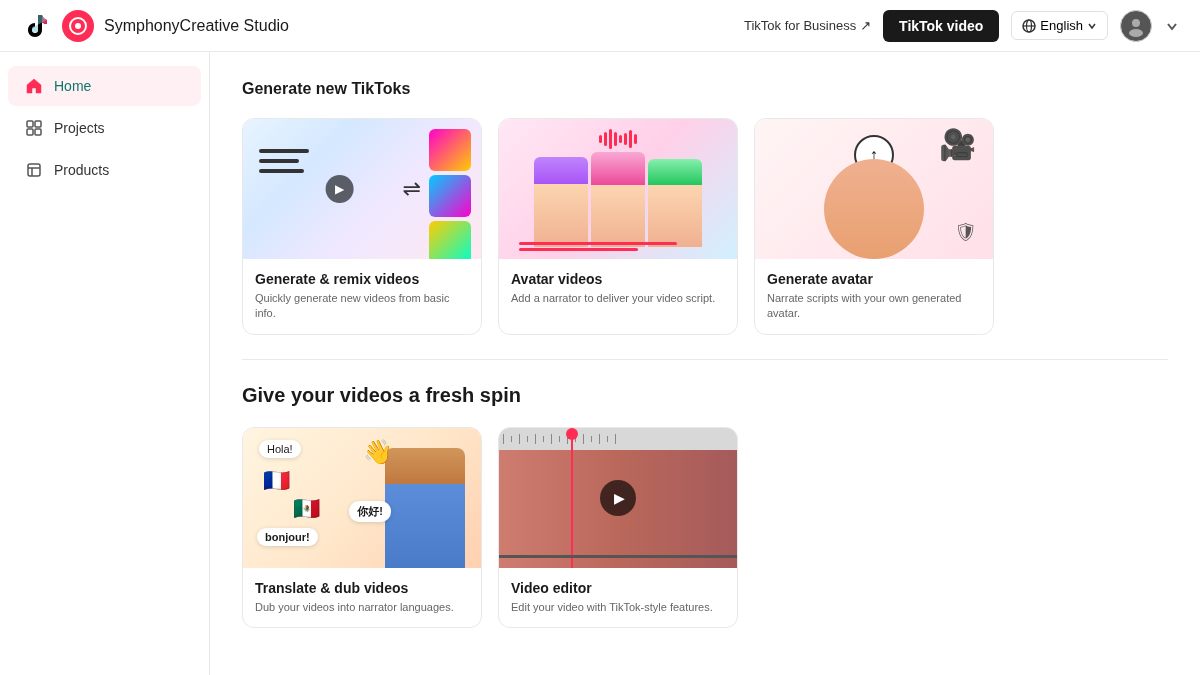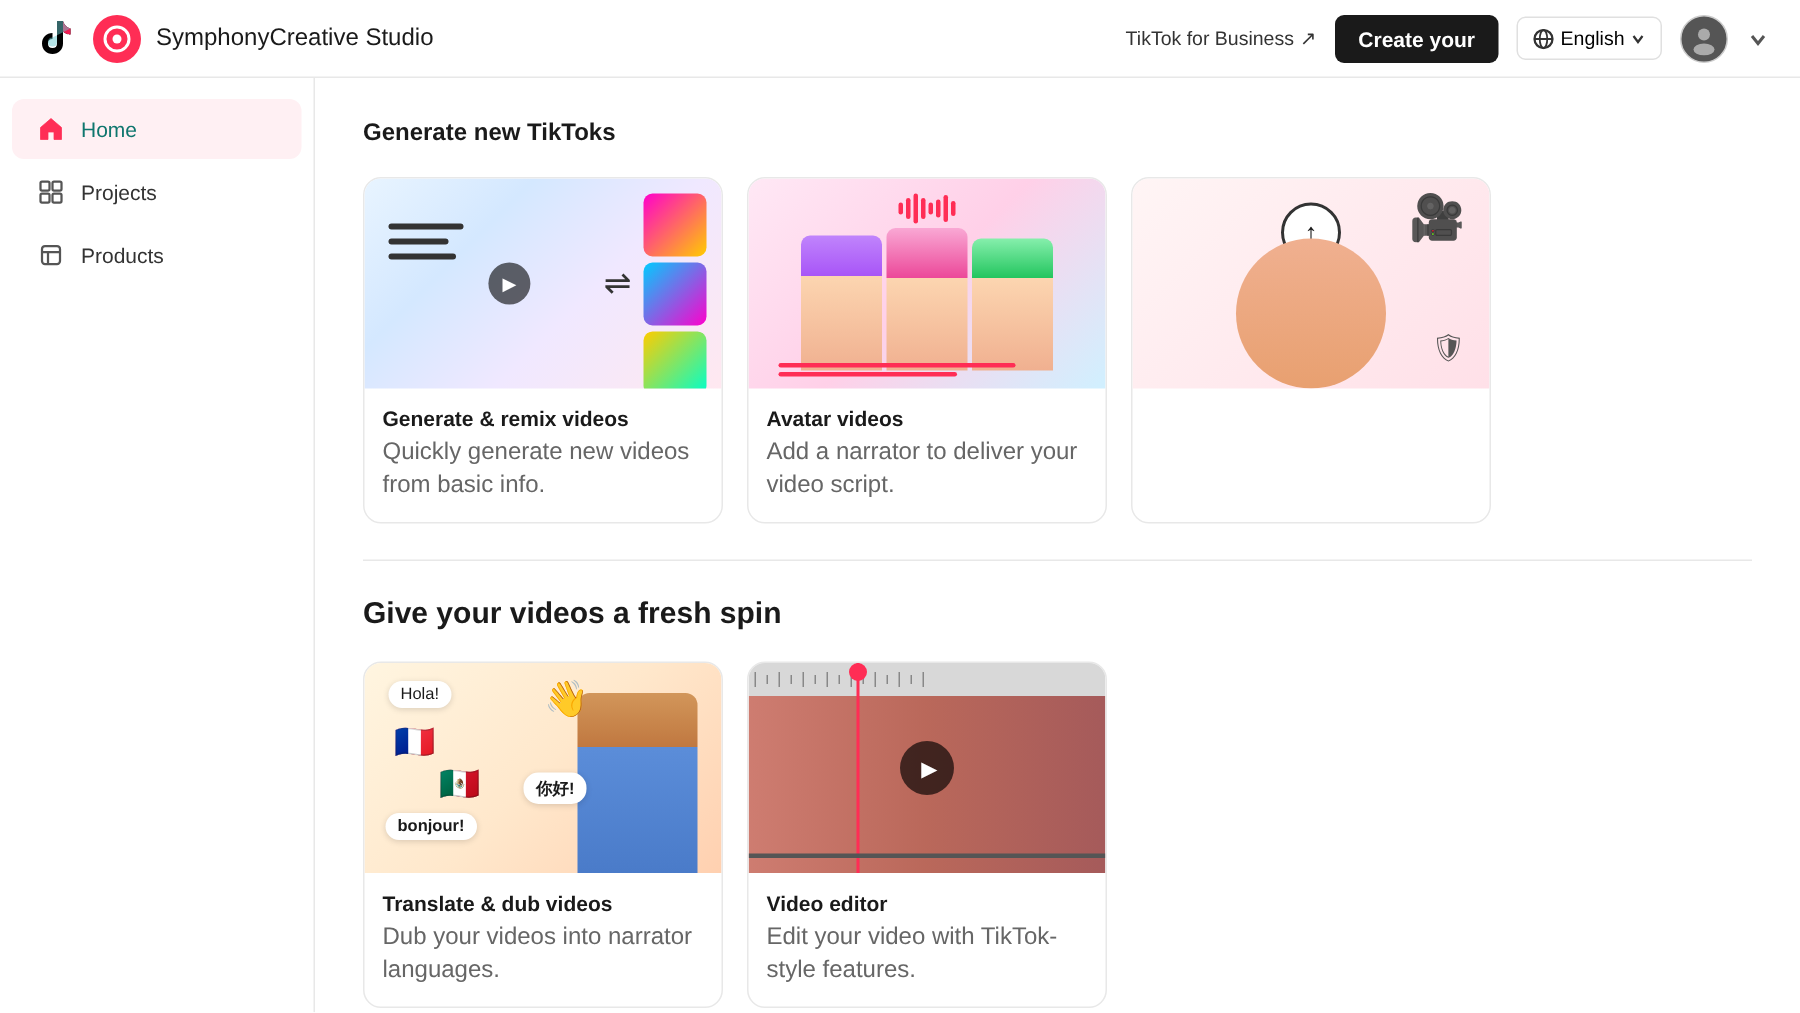--- a/index.html
+++ b/index.html
@@ -32,21 +32,21 @@
     .sidebar-icon { width: 20px; height: 20px; display: flex; align-items: center; justify-content: center; flex-shrink: 0; }
 
     
     .main { flex: 1; overflow-y: auto; padding: 28px 32px; background: #fff; }
     .section-title { font-size: 16px; font-weight: 700; margin-bottom: 20px; color: #1a1a1a; }
     .cards-row { display: flex; gap: 16px; margin-bottom: 8px; }
     .card { border: 1px solid #e8e8e8; border-radius: 12px; overflow: hidden; cursor: pointer; flex: 1; max-width: 240px; background: #fff; }
     .card-img { width: 100%; height: 140px; background: #f5f5f5; position: relative; overflow: hidden; }
     .card-body { padding: 12px; }
     .card-title { font-size: 14px; font-weight: 600; margin-bottom: 4px; color: #1a1a1a; }
-    .card-desc { font-size: 16px; color: #666; line-height: 1.4; }
+    .card-desc { font-size: 11px; color: #666; line-height: 1.4; }
     .section-divider { border: none; border-top: 1px solid #e8e8e8; margin: 24px 0; }
     .section-subtitle { font-size: 20px; font-weight: 700; margin-bottom: 20px; color: #1a1a1a; }
     .cards-row-2 { display: flex; gap: 16px; margin-bottom: 8px; }
     .card-wide { border: 1px solid #e8e8e8; border-radius: 12px; overflow: hidden; cursor: pointer; width: 240px; background: #fff; }
 
     
     .card1-bg {
       background: linear-gradient(135deg, #e8f4ff 0%, #d4e8ff 30%, #f0e8ff 60%, #ffe8f0 100%);
       width: 100%; height: 140px; position: relative; display: flex; align-items: center; justify-content: center;
     }
@@ -107,21 +107,21 @@
     <div class="studio-name">
       <span>Symphony</span>
       <span>Creative Studio</span>
     </div>
   </div>
   <div class="header-right">
     <a class="tiktok-business-link">
       <span>TikTok for Business</span>
       <span>↗</span>
     </a>
-    <button class="create-video-btn">Create your</button>
+    <button class="create-video-btn">TikTok video</button>
     <button class="lang-btn">
       <svg width="14" height="14" viewBox="0 0 14 14">
           <circle cx="7" cy="7" r="6" stroke="#333" stroke-width="1.5" fill="none"></circle>
           <ellipse cx="7" cy="7" rx="2.5" ry="6" stroke="#333" stroke-width="1.2" fill="none"></ellipse>
           <line x1="1" y1="7" x2="13" y2="7" stroke="#333" stroke-width="1.2"></line>
         </svg>
       <span>English</span>
       <svg width="10" height="10" viewBox="0 0 10 10">
           <path d="M2 3 L5 7 L8 3" stroke="#333" stroke-width="1.5" fill="none"></path>
         </svg>
@@ -241,20 +241,24 @@
           <div style="position:absolute;top:16px;left:calc(50% - 20px);width:40px;height:40px;border-radius:50%;border:2px solid #333;background:white;display:flex;align-items:center;justify-content:center;font-size:18px;">↑</div>
 
           <div style="position:absolute;top:8px;right:16px;font-size:30px;">🎥</div>
 
           <div style="position:absolute;bottom:0;left:50%;transform:translateX(-50%);width:100px;height:100px;border-radius:50%;overflow:hidden;background:linear-gradient(180deg,#f0b090 0%,#e8a070 100%);">
             
           </div>
 
           <div style="position:absolute;bottom:16px;right:16px;font-size:18px;color:#555;">🛡</div>
         </div>
+        <div class="card-body">
+          <div class="card-title">Generate avatar</div>
+          <div class="card-desc">Narrate scripts with your own generated avatar.</div>
+        </div>
       </div>
     </div>
 
     <hr class="section-divider">
 
     <h2 class="section-subtitle">Give your videos a fresh spin</h2>
 
     <div class="cards-row-2">
 
       <div class="card card-wide" style="max-width:240px;">

